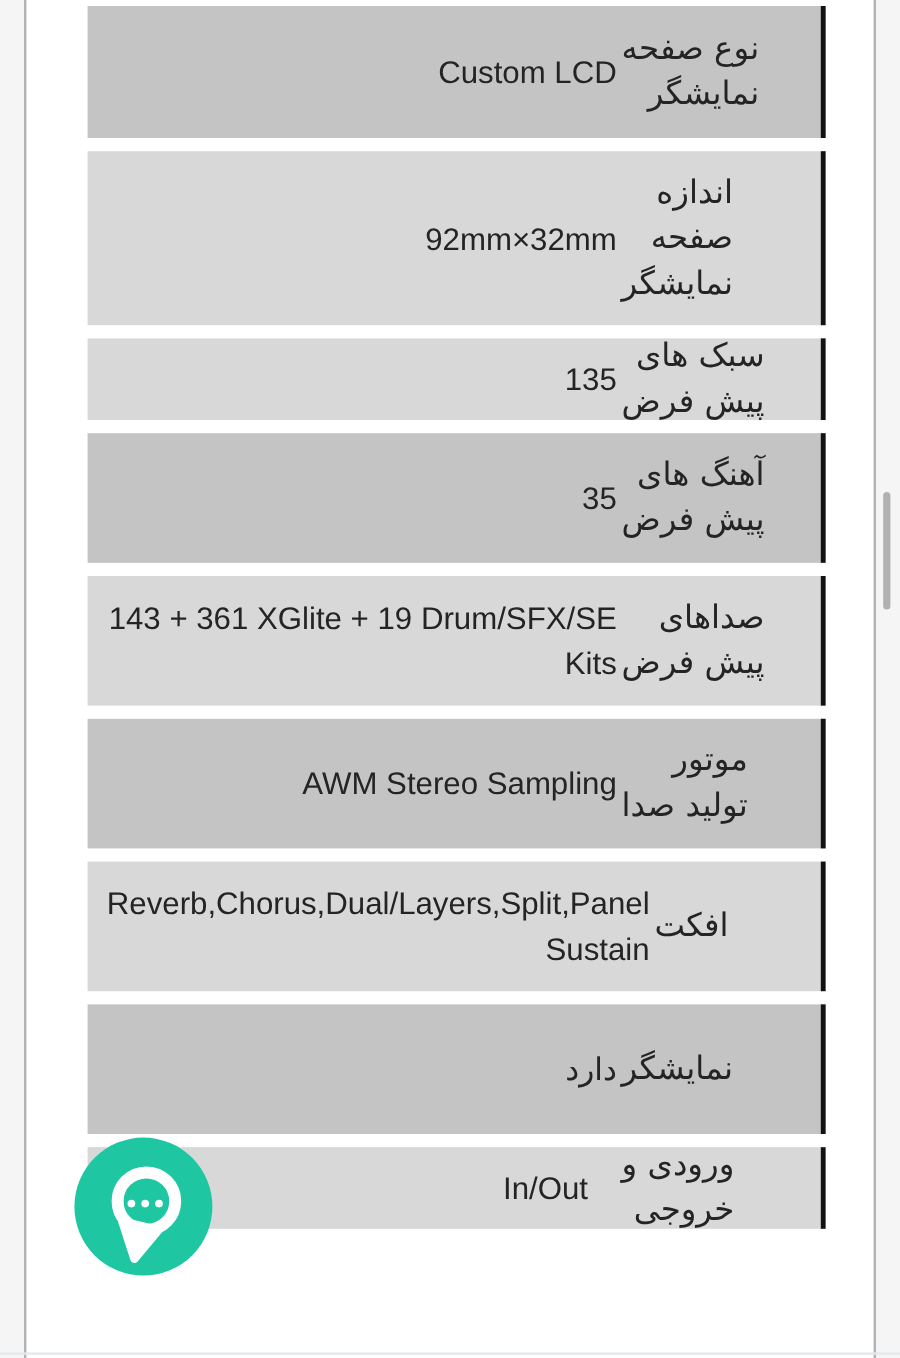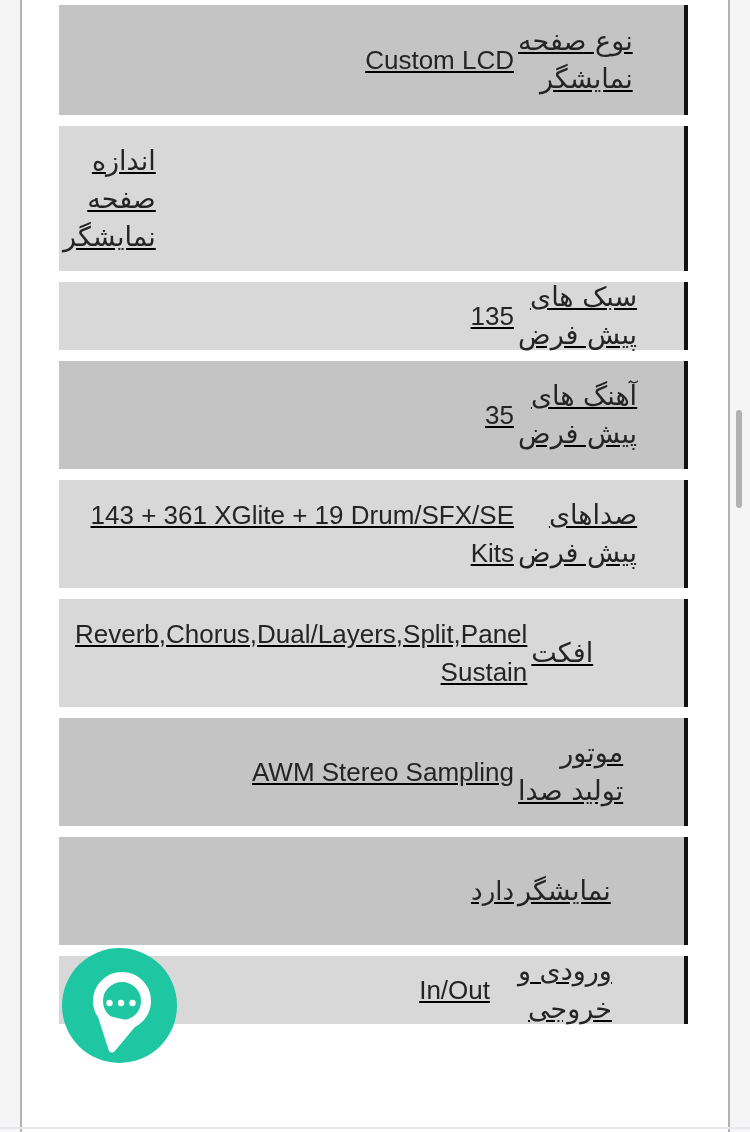--- a/index.html
+++ b/index.html
@@ -34,23 +34,22 @@
     position: absolute;
     right: 8px; top: 410px;
     width: 6px; height: 98px;
     background: #b1b1b1;
     border-radius: 3px;
   }
 
   
   .spec-table {
     position: absolute;
-    left: 20px; right: 22px; top: 0;
+    left: 34px; right: 22px; top: 0;
     padding: 5px 40px 0 39px;
-    text-decoration: underline;
   }
   .row {
     display: flex;
     align-items: stretch;
     border-right: 4px solid #121212;
     margin-top: 11px;
   }
   .row:first-child { margin-top: 0; }
   .row.dark  { background: #c4c4c4; }
   .row.light { background: #d8d8d8; }
@@ -130,20 +129,21 @@
 
   <div class="spec-table">
 
     <div class="row dark">
       <div class="value">Custom LCD</div>
       <div class="label">نوع صفحه
 نمایشگر</div>
     </div>
 
     <div class="row light">
+      <div class="value">92mm×32mm</div>
       <div class="label">اندازه
 صفحه
 نمایشگر</div>
     </div>
 
 
     <div class="row light">
       <div class="value">135</div>
       <div class="label">سبک های
 پیش فرض</div>
@@ -155,30 +155,30 @@
 پیش فرض</div>
     </div>
 
     <div class="row light">
       <div class="value">143 + 361 XGlite + 19 Drum/SFX/SE
 Kits</div>
       <div class="label">صداهای
 پیش فرض</div>
     </div>
 
+    <div class="row dark">
+      <div class="value">AWM Stereo Sampling</div>
+      <div class="label">موتور
+تولید صدا</div>
+    </div>
+
     <div class="row light">
       <div class="value">Reverb,Chorus,Dual/Layers,Split,Panel
 Sustain</div>
       <div class="label">افکت</div>
-    </div>
-
-    <div class="row dark">
-      <div class="value">AWM Stereo Sampling</div>
-      <div class="label">موتور
-تولید صدا</div>
     </div>
 
     <div class="row dark">
       <div class="value">دارد</div>
       <div class="label">نمایشگر</div>
     </div>
 
     <div class="row light">
       <div class="value">In/Out</div>
       <div class="label">ورودی و

